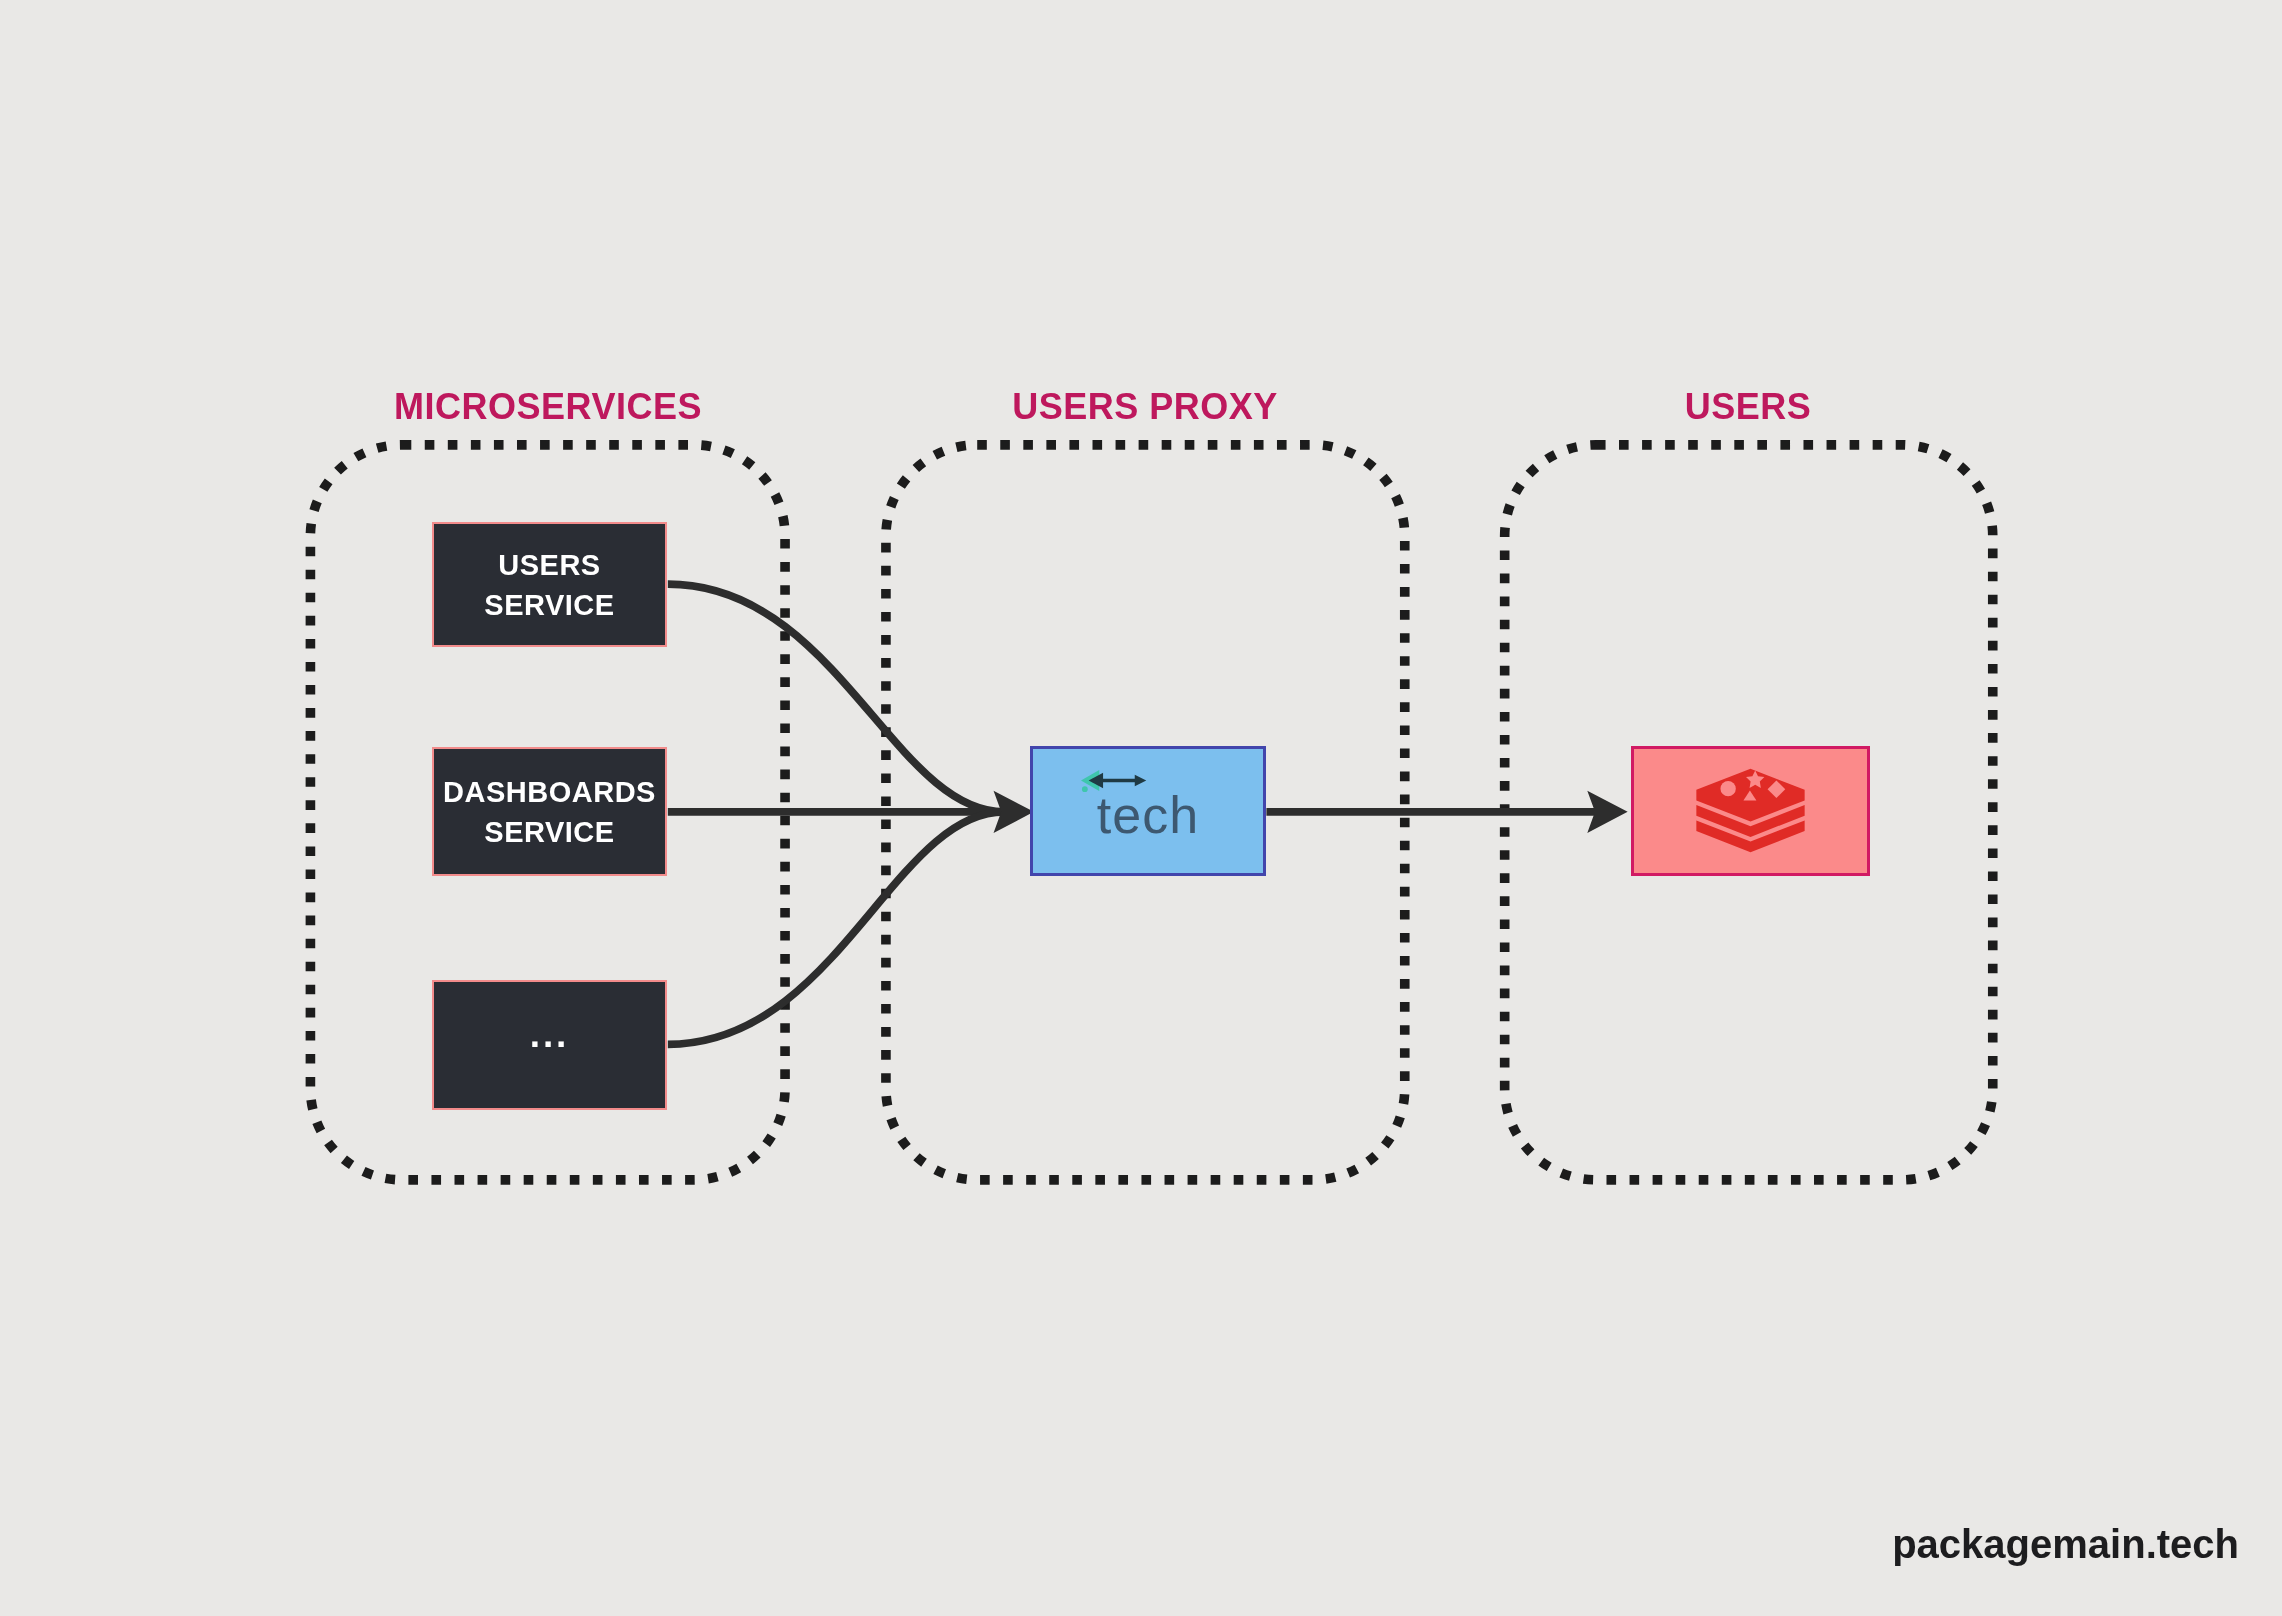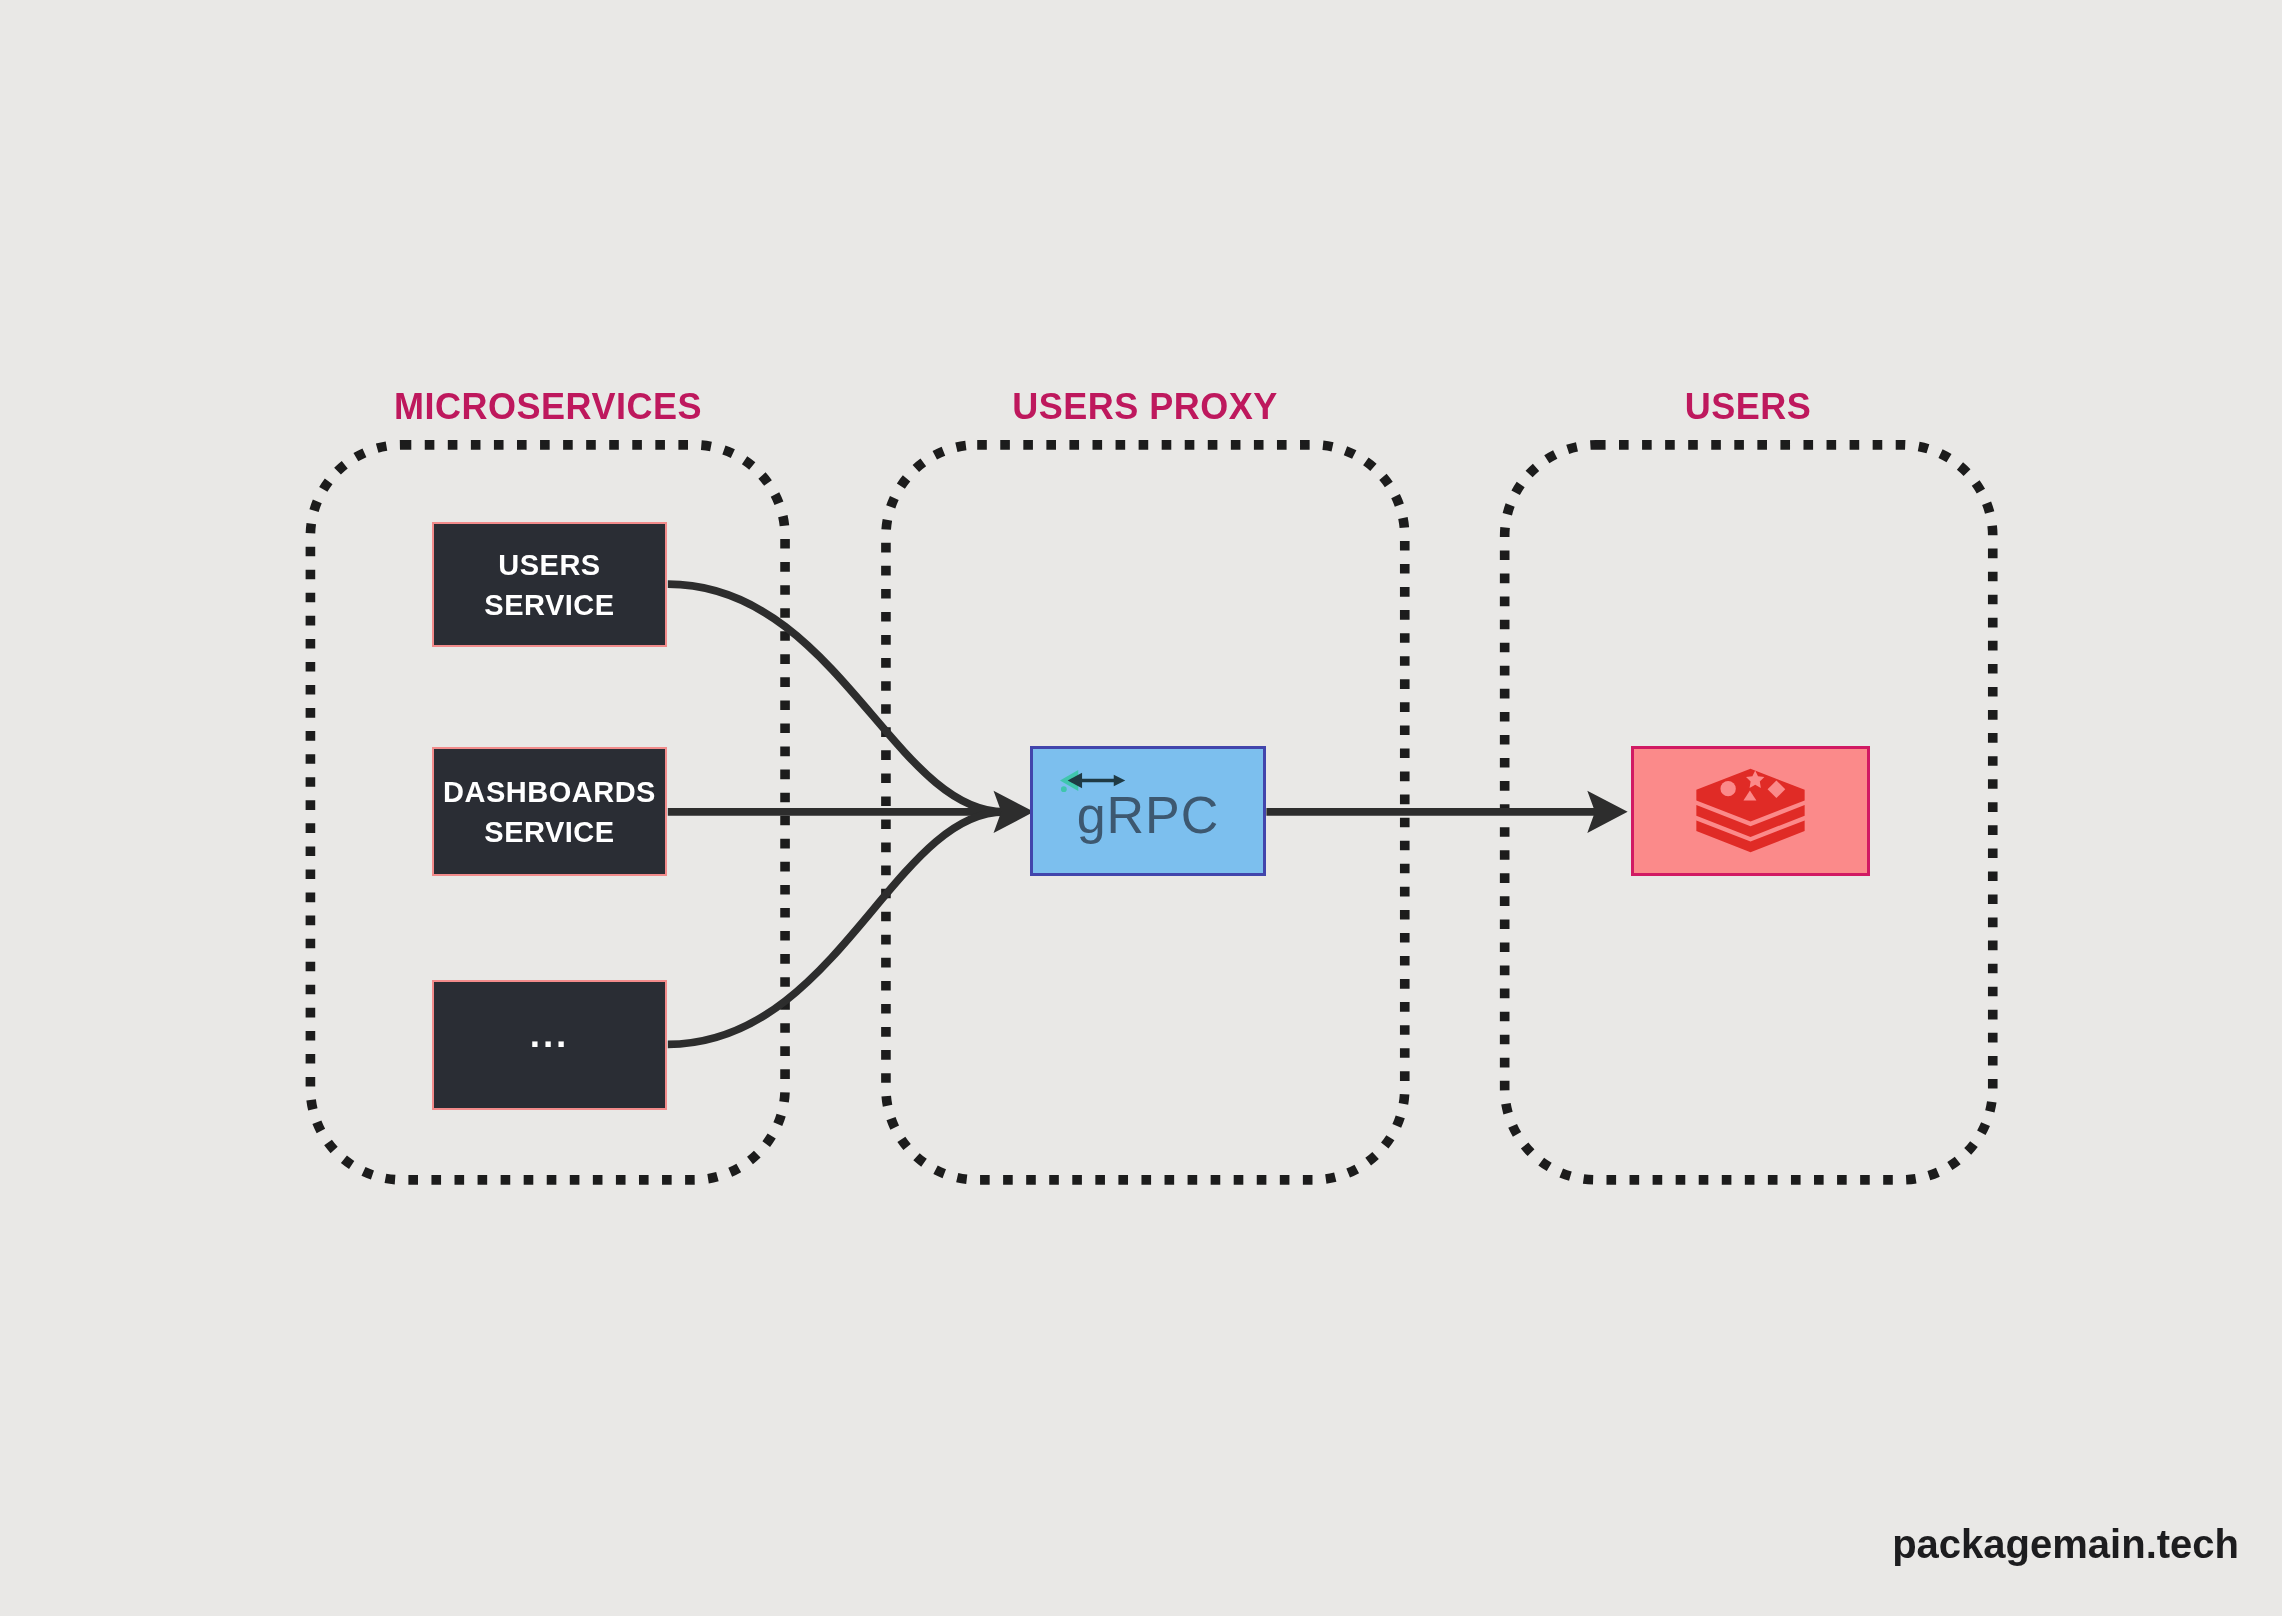--- a/index.html
+++ b/index.html
@@ -160,21 +160,21 @@
 
   <div class="node grpc-node">
     <div class="grpc-mark">
       <svg class="grpc-arrow-svg" viewBox="0 0 74 26" xmlns="http://www.w3.org/2000/svg">
         <polygon points="0,13 19,2 19,24" fill="#3fc6ad"></polygon>
         <line x1="12" y1="13" x2="58" y2="13" stroke="#1f3a44" stroke-width="3.5"></line>
         <polygon points="8,13 23,5 23,21" fill="#1f3a44"></polygon>
         <polygon points="56,7 68,13 56,19" fill="#1f3a44"></polygon>
         <circle cx="4" cy="22" r="3" fill="#3fc6ad"></circle>
       </svg>
-      <span>gRPC</span>
+      <span>tech</span>
     </div>
   </div>
 
   <div class="node redis-node">
     <svg class="redis-svg" viewBox="0 0 96 76" xmlns="http://www.w3.org/2000/svg">
 
       <path d="M2,46 L48,64 L94,46 L94,55 L48,73 L2,55 Z" fill="#e02b26"></path>
 
       <path d="M2,33 L48,51 L94,33 L94,42 L48,60 L2,42 Z" fill="#e02b26"></path>
 

